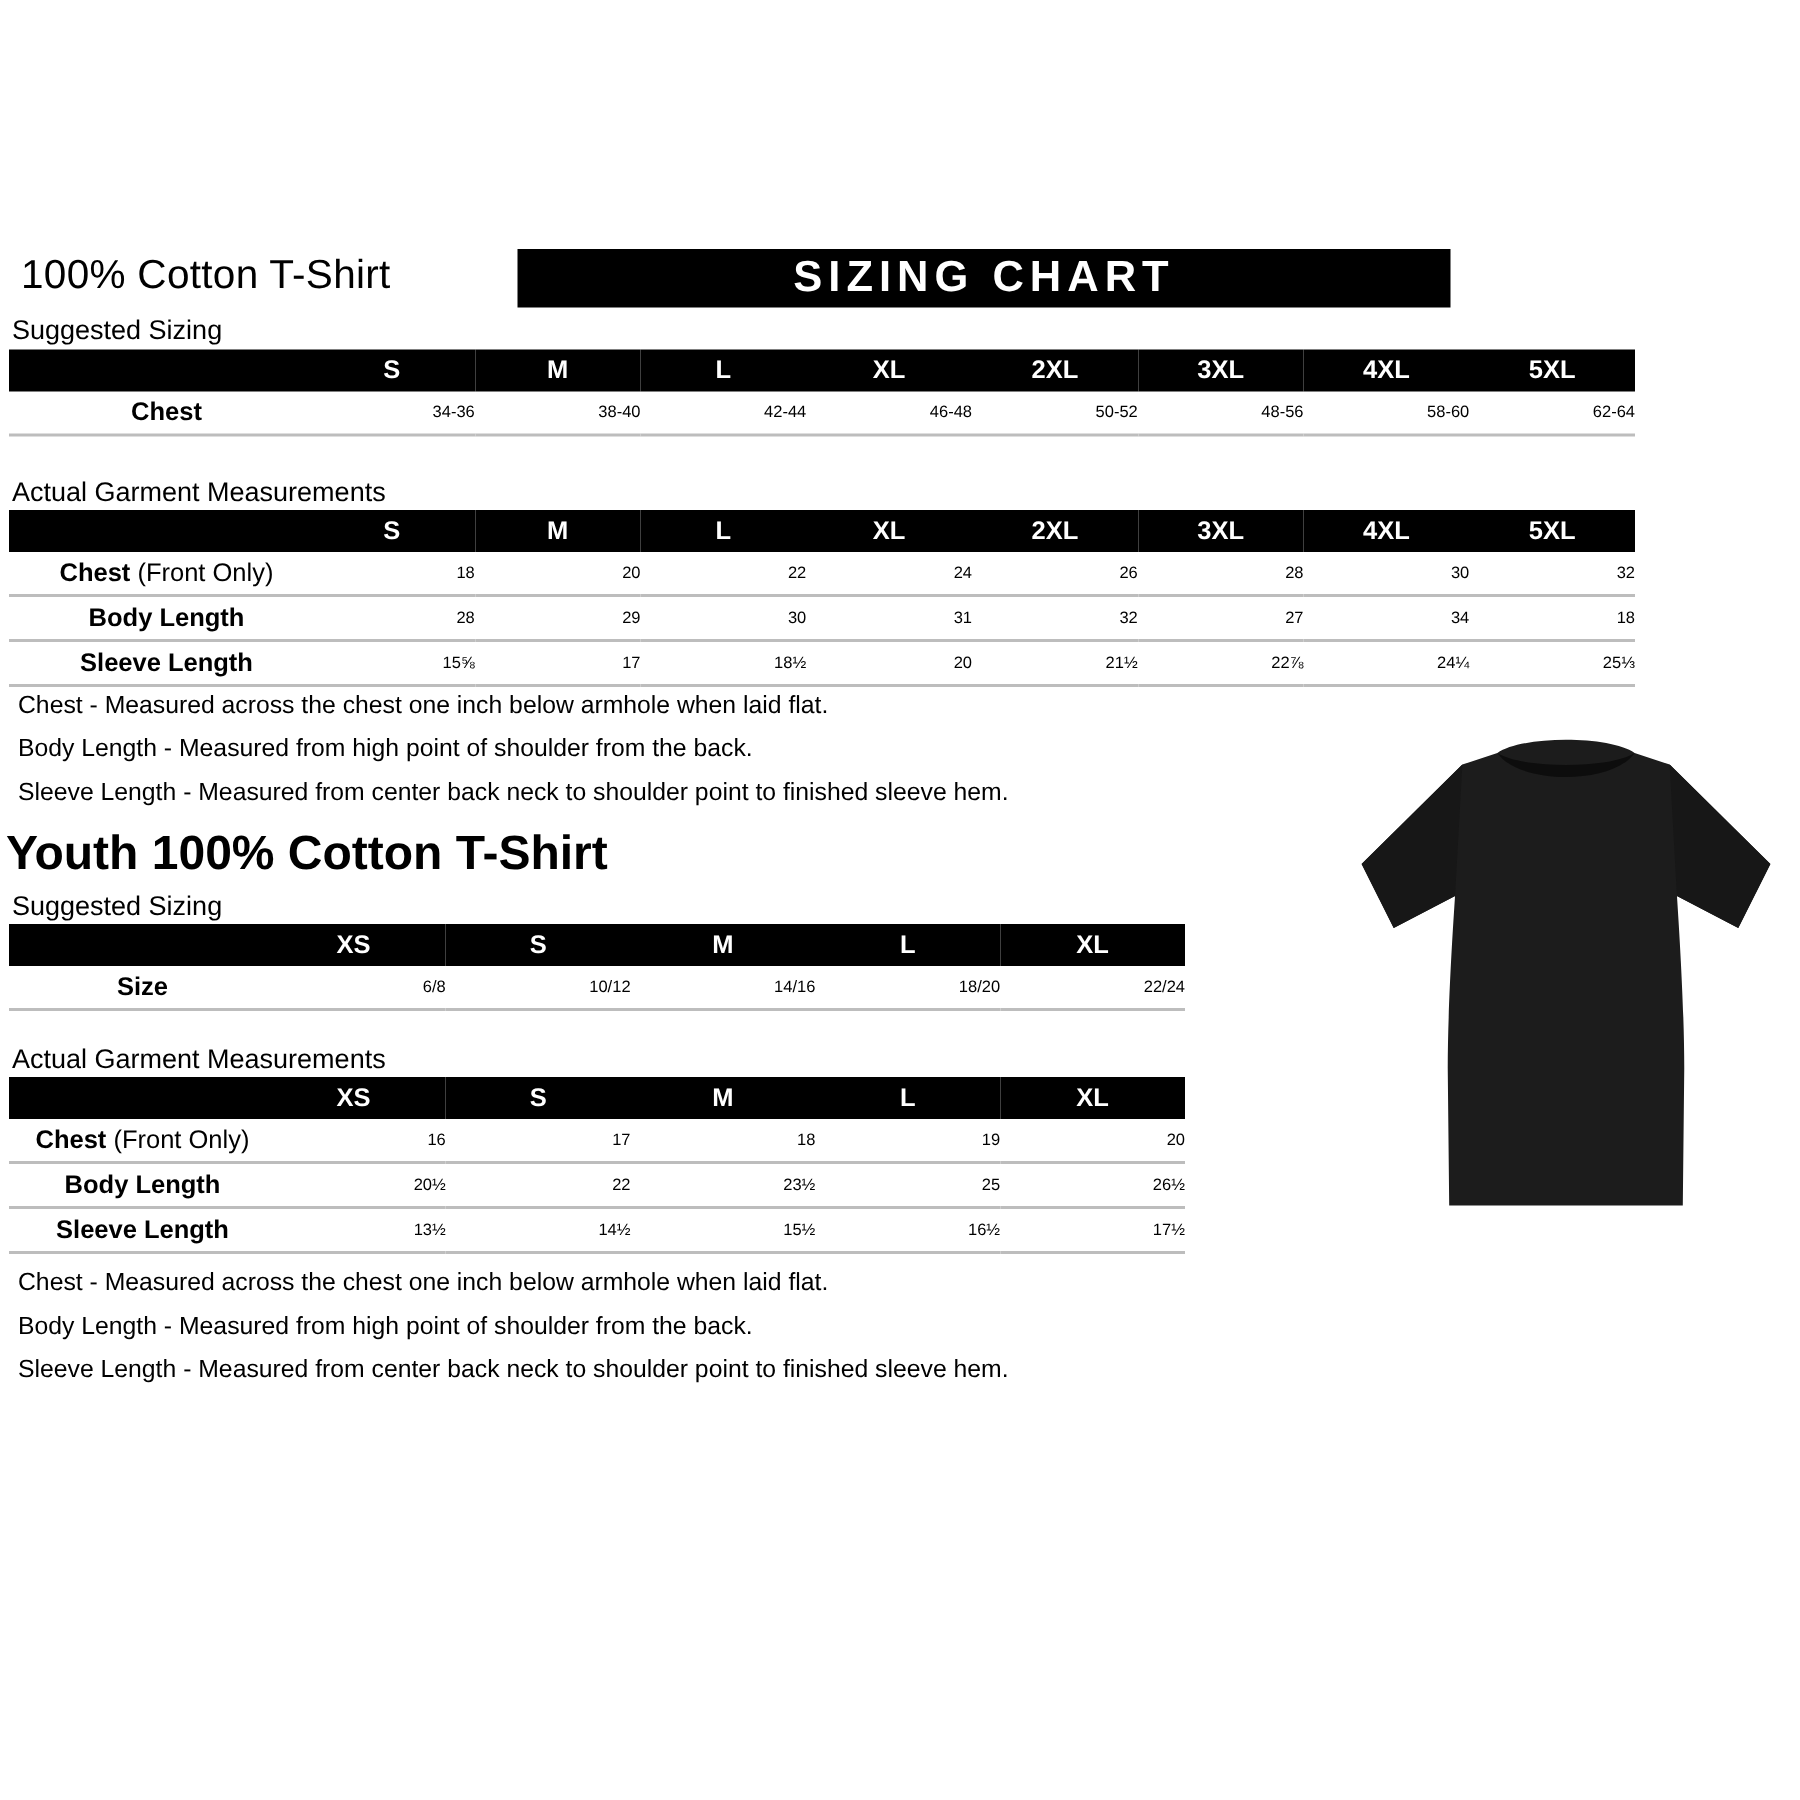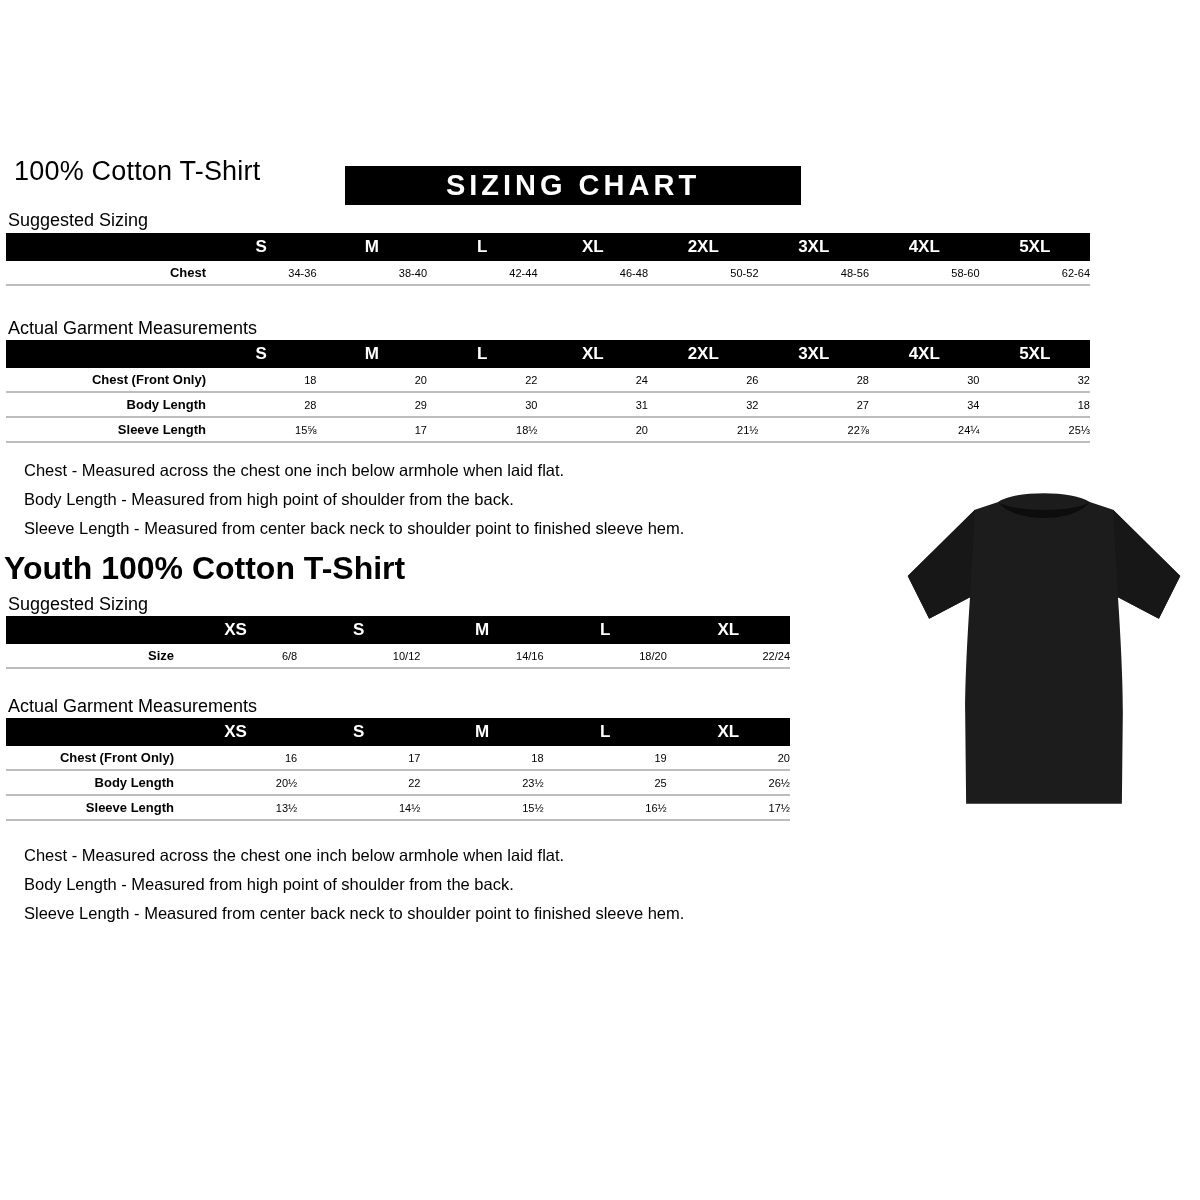--- a/index.html
+++ b/index.html
@@ -1,20 +1,20 @@
 <!DOCTYPE html>
 <html><head>
 <meta charset="utf-8">
 <style>
   * { margin:0; padding:0; box-sizing:border-box; }
   body { background:#ffffff; font-family:"Liberation Sans", sans-serif; color:#000; }
   .canvas { position:relative; width:1200px; height:1200px; background:#fff; overflow:hidden; }
 
-  .page-title { position:absolute; left:14px; top:156px; font-size:27px; font-weight:400; letter-spacing:0.2px; }
-  .banner { position:absolute; left:345px; top:166px; width:456px; height:39px; background:#000; color:#fff;
+  .page-title { position:absolute; left:14px; top:168px; font-size:27px; font-weight:400; letter-spacing:0.2px; }
+  .banner { position:absolute; left:345px; top:166px; width:622px; height:39px; background:#000; color:#fff;
             display:flex; align-items:center; justify-content:center; font-size:29px; font-weight:bold; letter-spacing:4px;text-align:right; }
 
   .section-label { position:absolute; font-size:18px; font-weight:400; }
   .lbl-sugg-adult   { left:8px; top:210px; }
   .lbl-actual-adult { left:8px; top:318px; }
   .lbl-sugg-youth   { left:8px; top:594px; }
   .lbl-actual-youth { left:8px; top:696px; }
 
   .youth-title { position:absolute; left:4px; top:550px; font-size:32px; font-weight:bold; }
 
@@ -22,25 +22,25 @@
   table.adult { left:6px; top:233px; width:1084px; }
   table.adult2 { left:6px; top:340px; width:1084px; }
   table.youth { left:6px; top:616px; width:784px; }
   table.youth2 { left:6px; top:718px; width:784px; }
   table.adult .label-col, table.adult2 .label-col { width:200px; }
   table.youth .label-col, table.youth2 .label-col { width:168px; }
 
   thead th { background:#000; color:#fff; font-weight:bold; font-size:17px; padding:4px 0; text-align:center; }
   tbody tr { border-bottom:2px solid #bdbdbd; }
   tbody td { text-align:right; font-size:11px; padding:4px 0; }
-  tbody th { text-align:right; padding:4px 0 4px 10px; font-size:13px; font-weight:400; }
+  tbody th { text-align:center; padding:4px 0 4px 10px; font-size:17px; font-weight:400; }
   .lbl { font-weight:bold; }
-  .sfx { font-weight:700; }
-
-  .notes { position:absolute; left:24px; font-size:16.5px; line-height:29px; }
+  .sfx { font-weight:400; }
+
+  .notes { position:absolute; left:12px; font-size:16.5px; line-height:29px; }
   .notes-adult { top:456px; }
   .notes-youth { top:841px; }
   .notes p { margin:0; }
 
   .tshirt { position:absolute; left:898px; top:476px; width:292px; height:340px; }
 </style>
 </head>
 <body>
 
 <div class="canvas">

